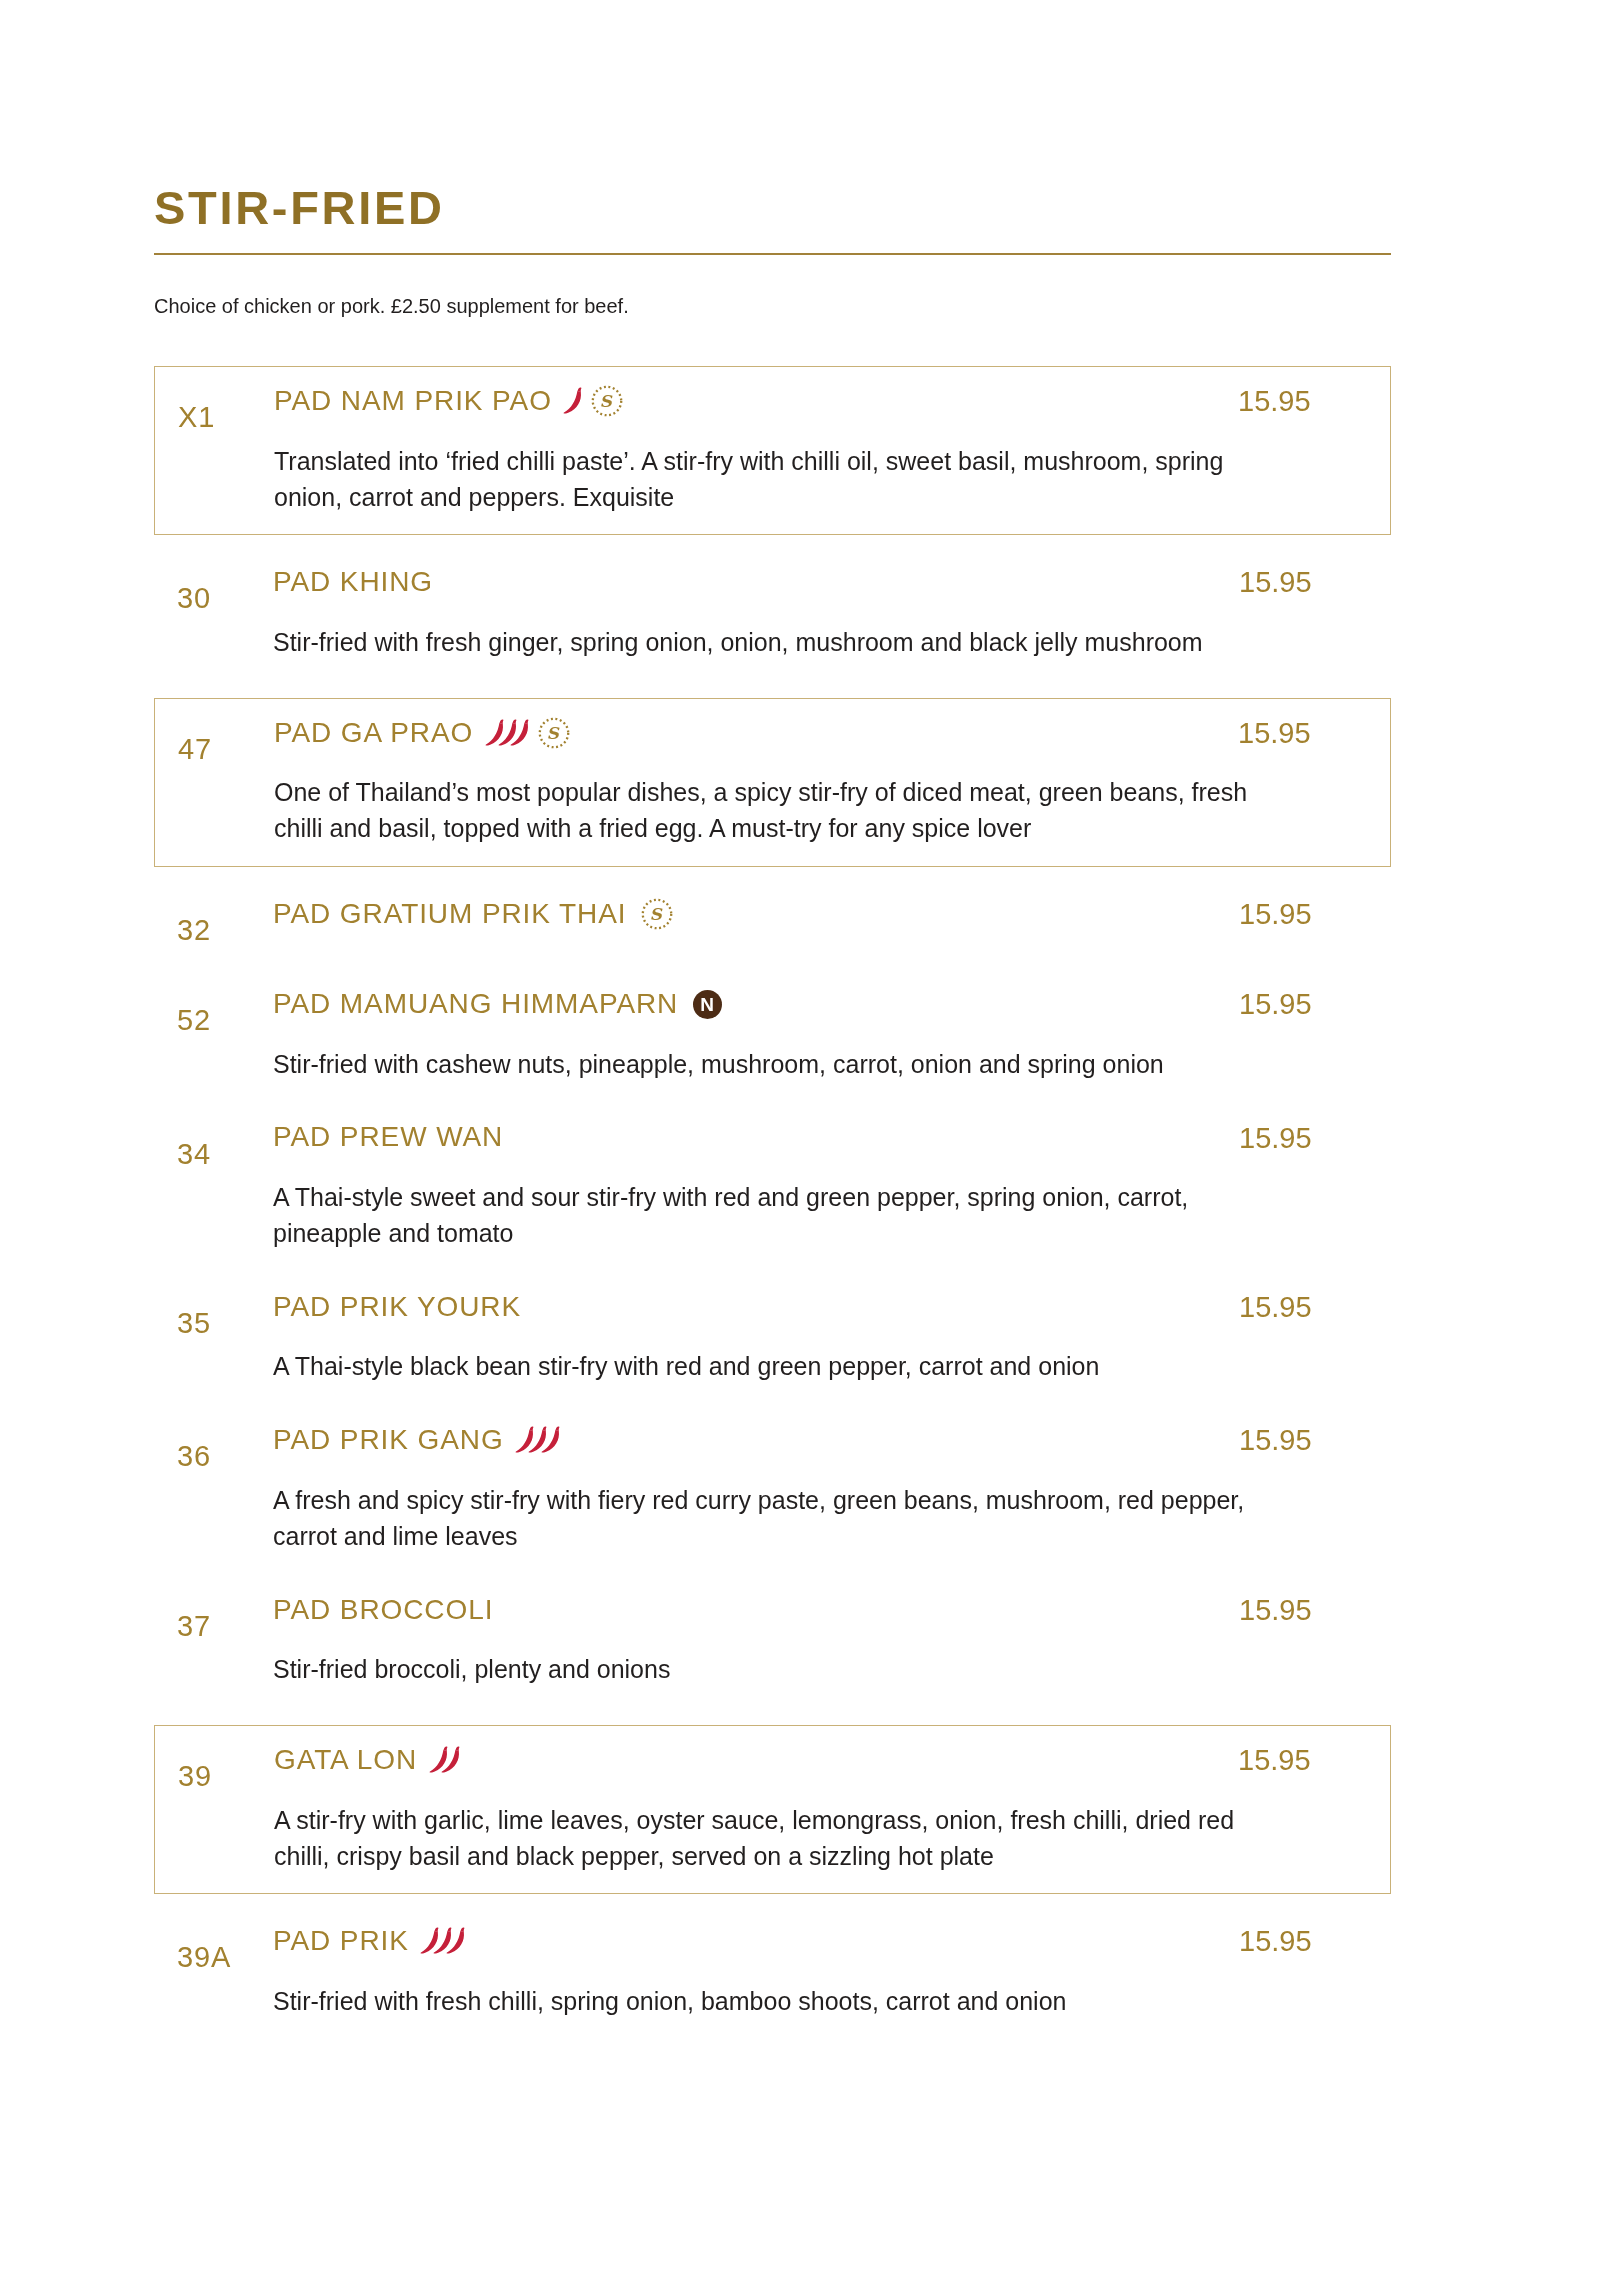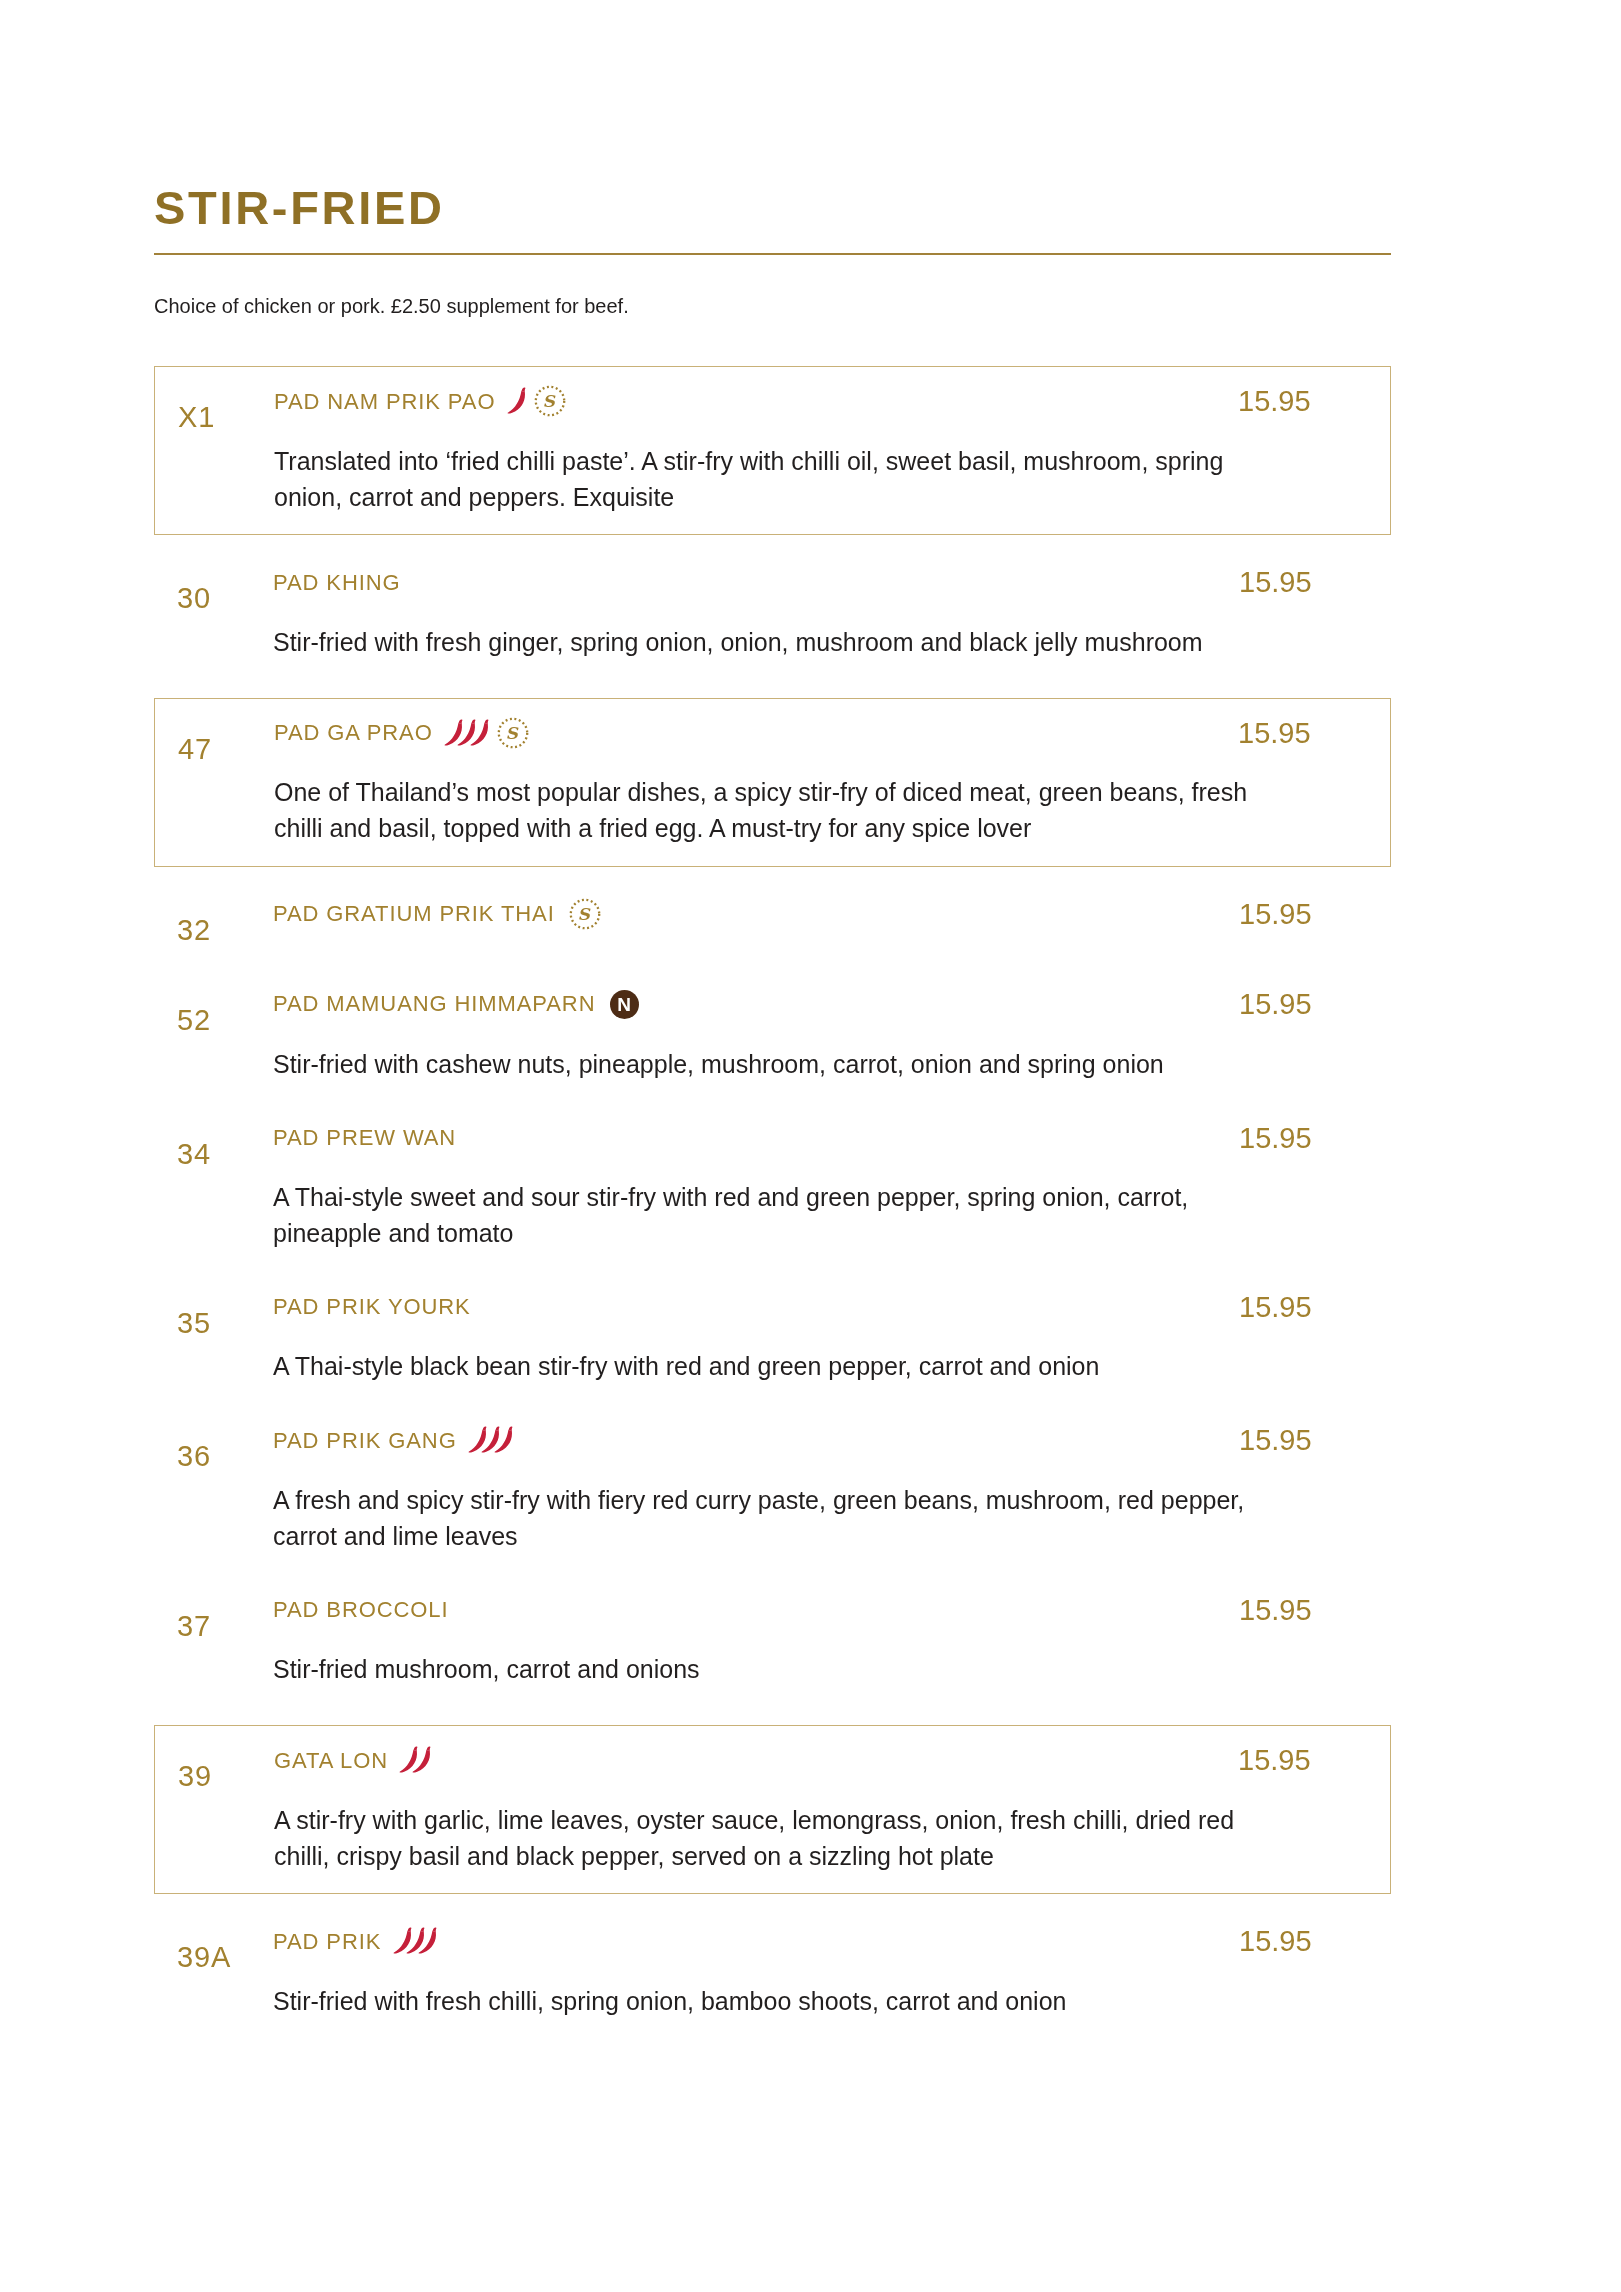--- a/index.html
+++ b/index.html
@@ -60,21 +60,21 @@
   }
   .head{
     grid-area:head;
     display:flex;
     align-items:center;
     gap:12.5px;
     min-height:36px;
   }
   .name{
     margin:0;
-    font-size:22px;
+    font-size:28px;
     font-weight:normal;
     letter-spacing:0.9px;
     color:var(--gold);
     line-height:1.15;
   }
   .price{
     grid-area:price;
     font-size:29px;
     color:var(--gold);
     text-align:left;
@@ -252,21 +252,21 @@
     <div class="price">15.95</div>
     <p class="desc">A fresh and spicy stir-fry with fiery red curry paste, green beans, mushroom, red pepper, carrot and lime leaves</p>
   </article>
         <article class="item">
     <div class="num">37</div>
     <div class="head">
       <h2 class="name">PAD BROCCOLI</h2>
       <span class="icons"></span>
     </div>
     <div class="price">15.95</div>
-    <p class="desc">Stir-fried mushroom, carrot and onions</p>
+    <p class="desc">Stir-fried broccoli, plenty and onions</p>
   </article>
         <article class="item boxed">
     <div class="num">39</div>
     <div class="head">
       <h2 class="name">GATA LON</h2>
       <span class="icons">
               <span class="chilli">
                 <svg viewBox="0 0 22 36" aria-hidden="true">
                   <path d="M14.5 5.8 C14.8 3.2 15.9 1.6 17.7 1.1 C18.4 0.9 19.0 1.6 18.7 2.3 C18.2 3.5 18.3 4.8 18.7 6.4 Z" fill="var(--chilli-red)"></path>
                   <path d="M18.6 6.2 C21.0 16.4 16.6 27.4 6.1 32.6 C4.3 33.5 2.7 34.0 1.6 34.1 C0.7 34.2 0.4 33.3 1.1 32.8 C9.4 27.0 13.6 17.4 14.4 5.5 Z" fill="var(--chilli-red)"></path>

